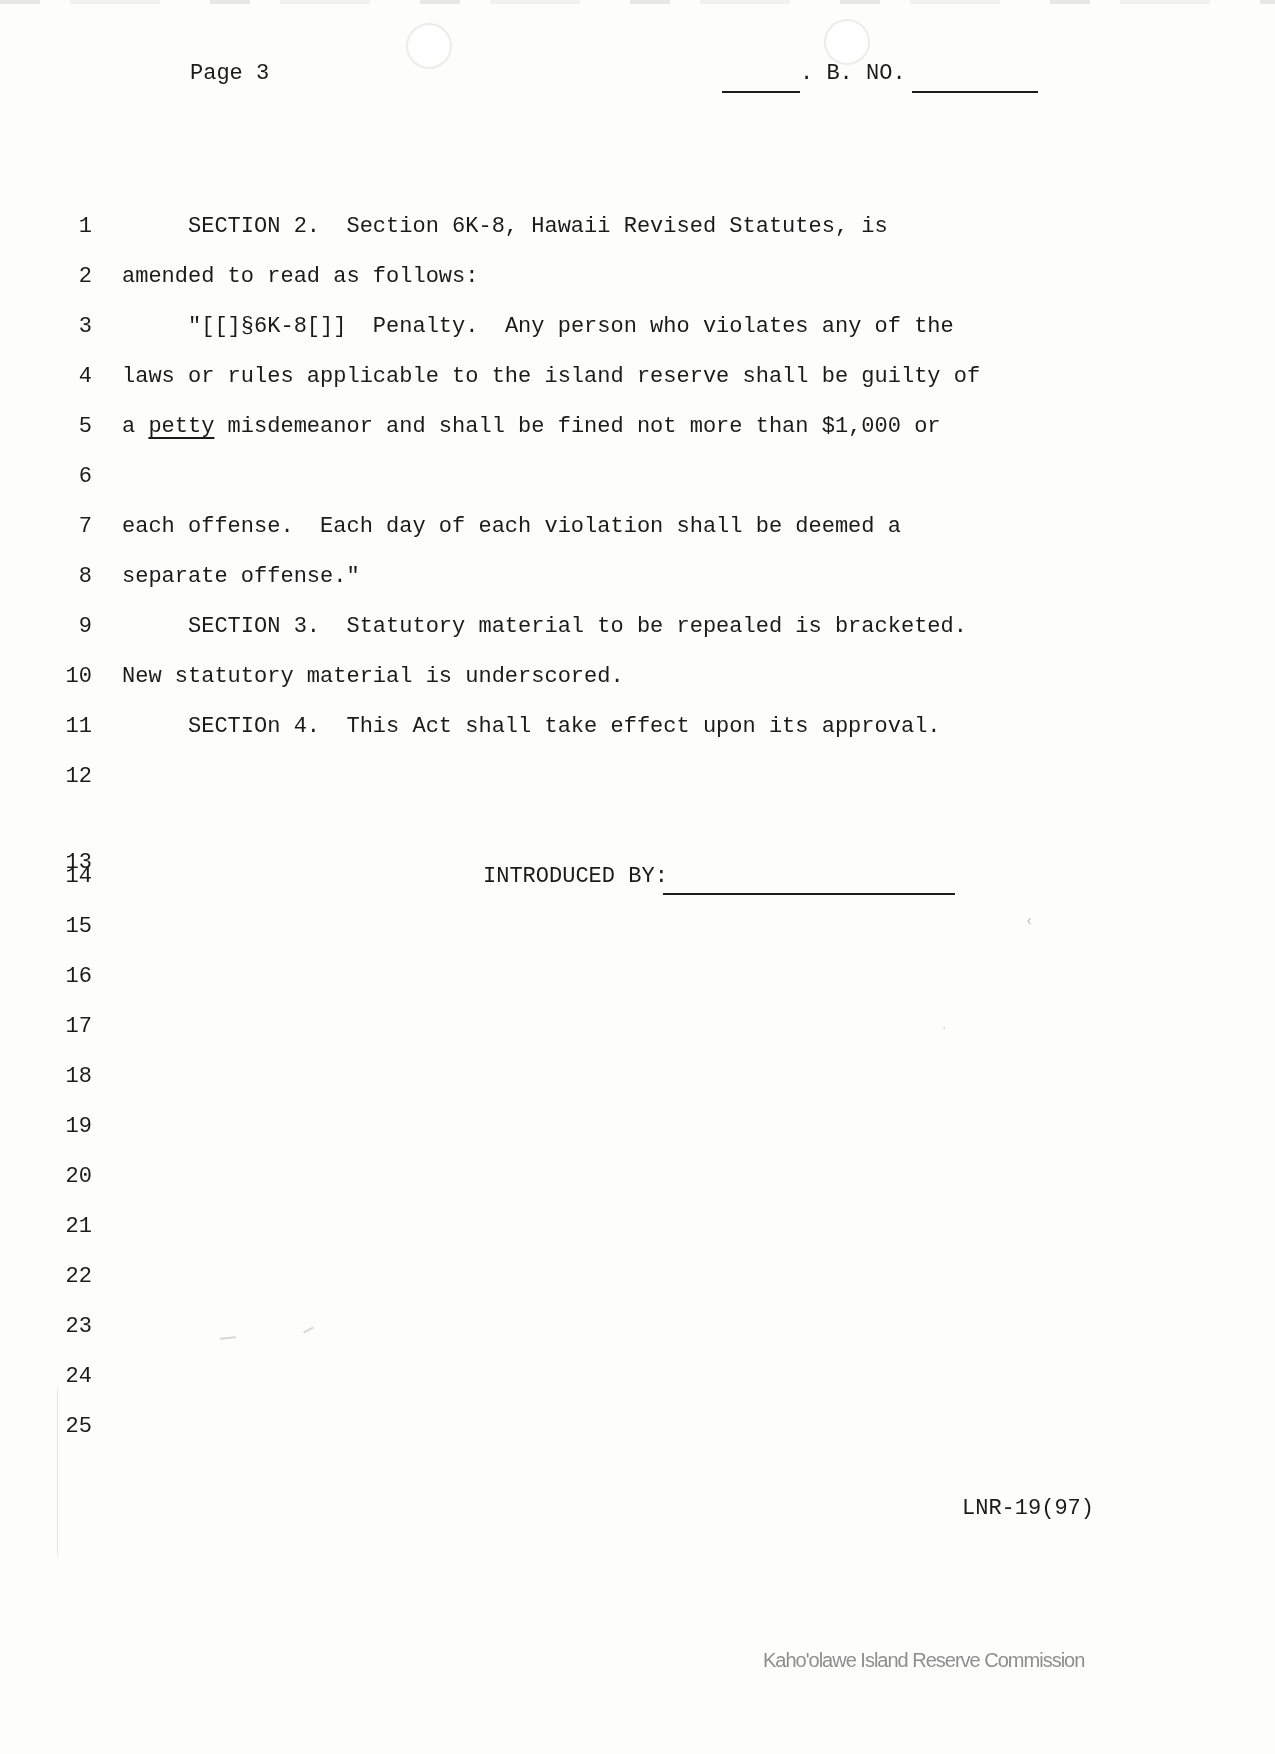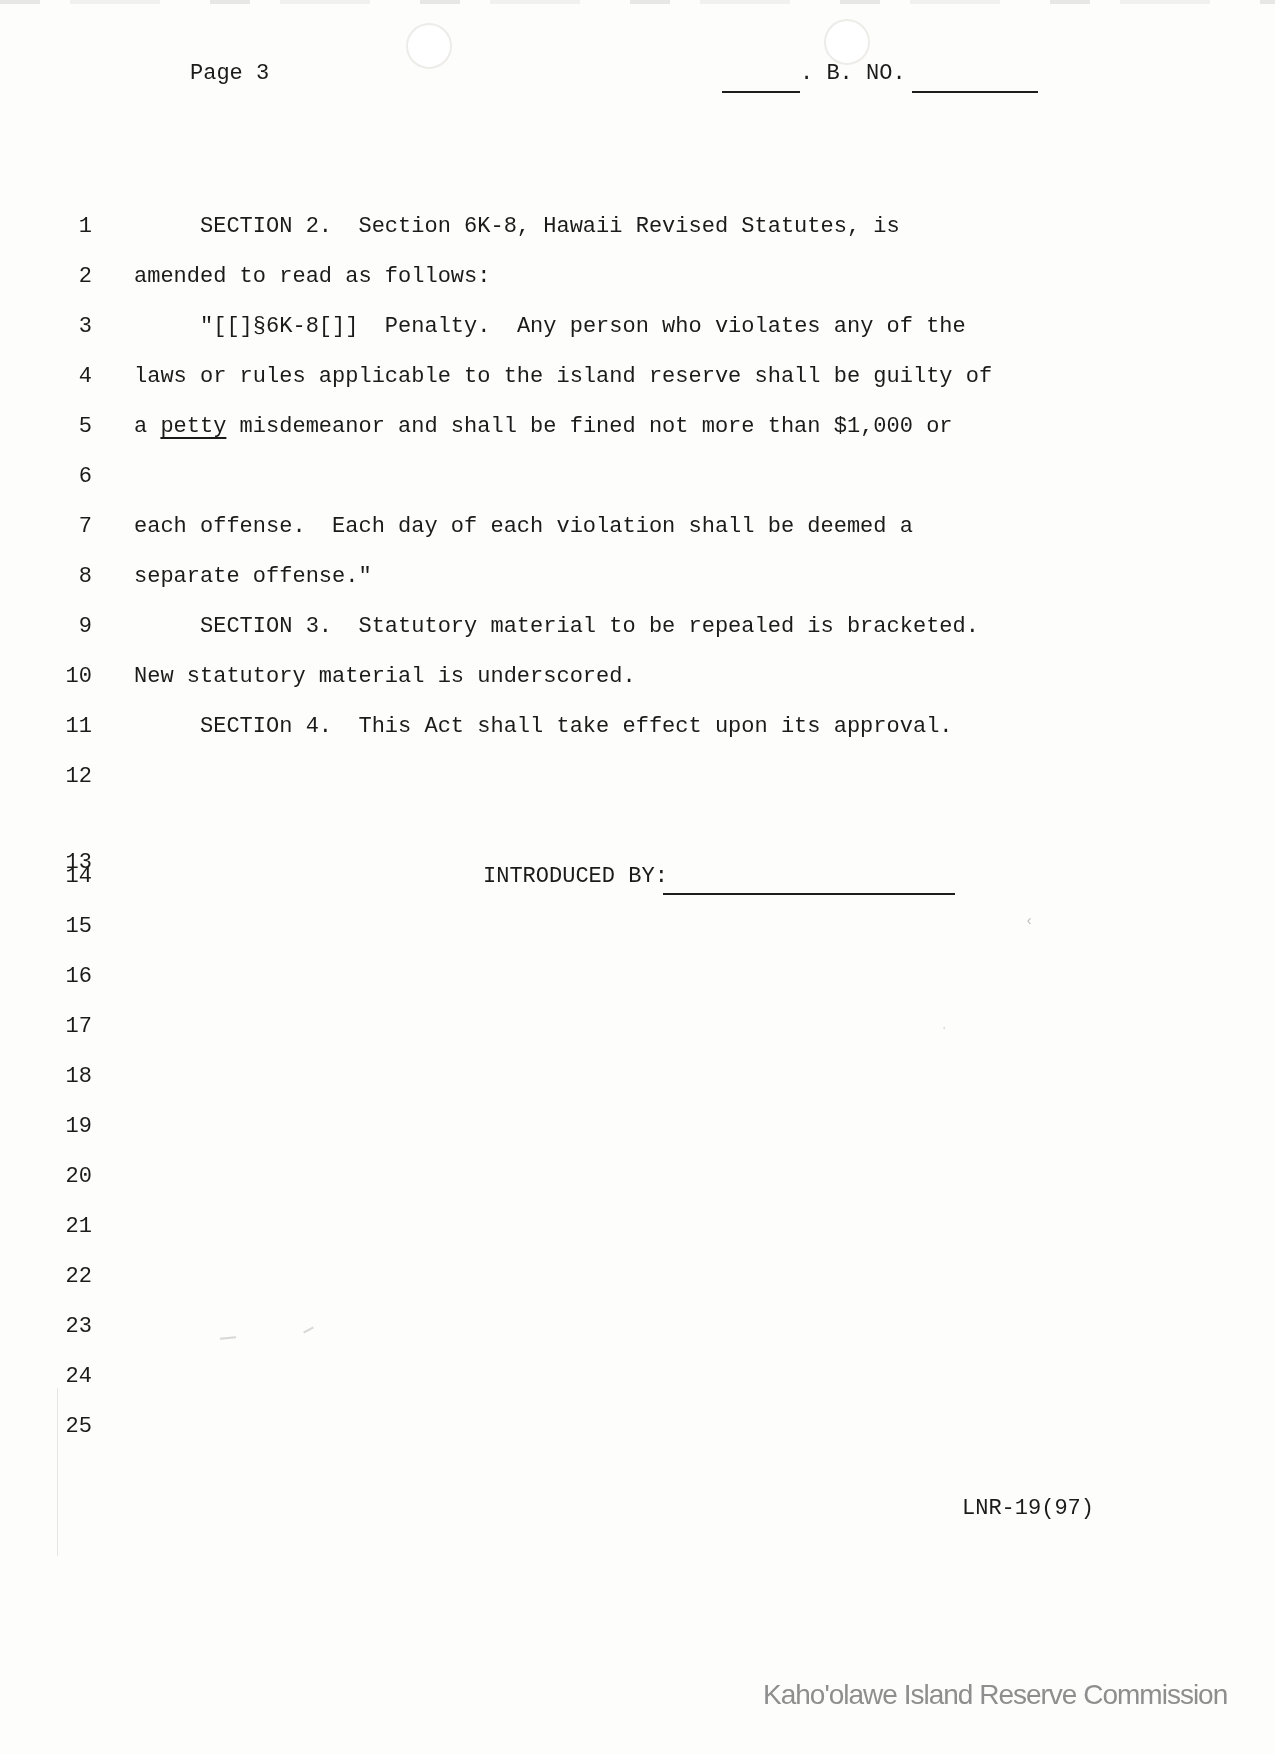--- a/index.html
+++ b/index.html
@@ -26,32 +26,32 @@
   }
   .artifact{position:absolute;background:#b9b8b4;opacity:.55;}
   .left-edge-line{position:absolute;left:57px;top:1388px;width:1px;height:168px;background:#e6e5e1;}
   .speck{position:absolute;color:#9a9a96;font-size:14px;opacity:.65;}
   
   .hdr-text{position:absolute;line-height:28px;}
   .blank-line{position:absolute;height:2px;background:#1d1d1d;}
   
   .line-row{position:absolute;left:0;width:100%;height:30px;line-height:30px;}
   .line-num{position:absolute;left:50px;width:42px;text-align:right;}
-  .line-text{position:absolute;left:134px;white-space:pre;}
+  .line-text{position:absolute;left:122px;white-space:pre;}
   .b{font-weight:normal;margin-top:28px;}
   .u{text-decoration:underline;text-underline-offset:5px;text-decoration-thickness:2px;}
   
   .introduced-label{position:absolute;left:483px;top:862px;height:30px;line-height:30px;}
   .introduced-line{position:absolute;left:663px;top:893px;width:292px;height:2px;background:#1d1d1d;}
   
   .lnr-code{position:absolute;left:962px;top:1494px;height:30px;line-height:30px;text-align:right;}
   .watermark{
-    position:absolute;left:763px;top:1678px;
+    position:absolute;left:763px;top:1643px;
     font-family:"Liberation Sans","DejaVu Sans",sans-serif;
-    font-size:28px;letter-spacing:-1px;color:#8e8e8e;line-height:34px;
+    font-size:20px;letter-spacing:-1px;color:#8e8e8e;line-height:34px;
   }
   .pen-mark1{left:220px;top:1337px;width:16px;height:2px;transform:rotate(-6deg);}
   .pen-mark2{left:303px;top:1329px;width:11px;height:2px;transform:rotate(-28deg);}
 </style>
 </head>
 <body>
 
 <div class="page">
 
   <div class="top-smudge"></div>

